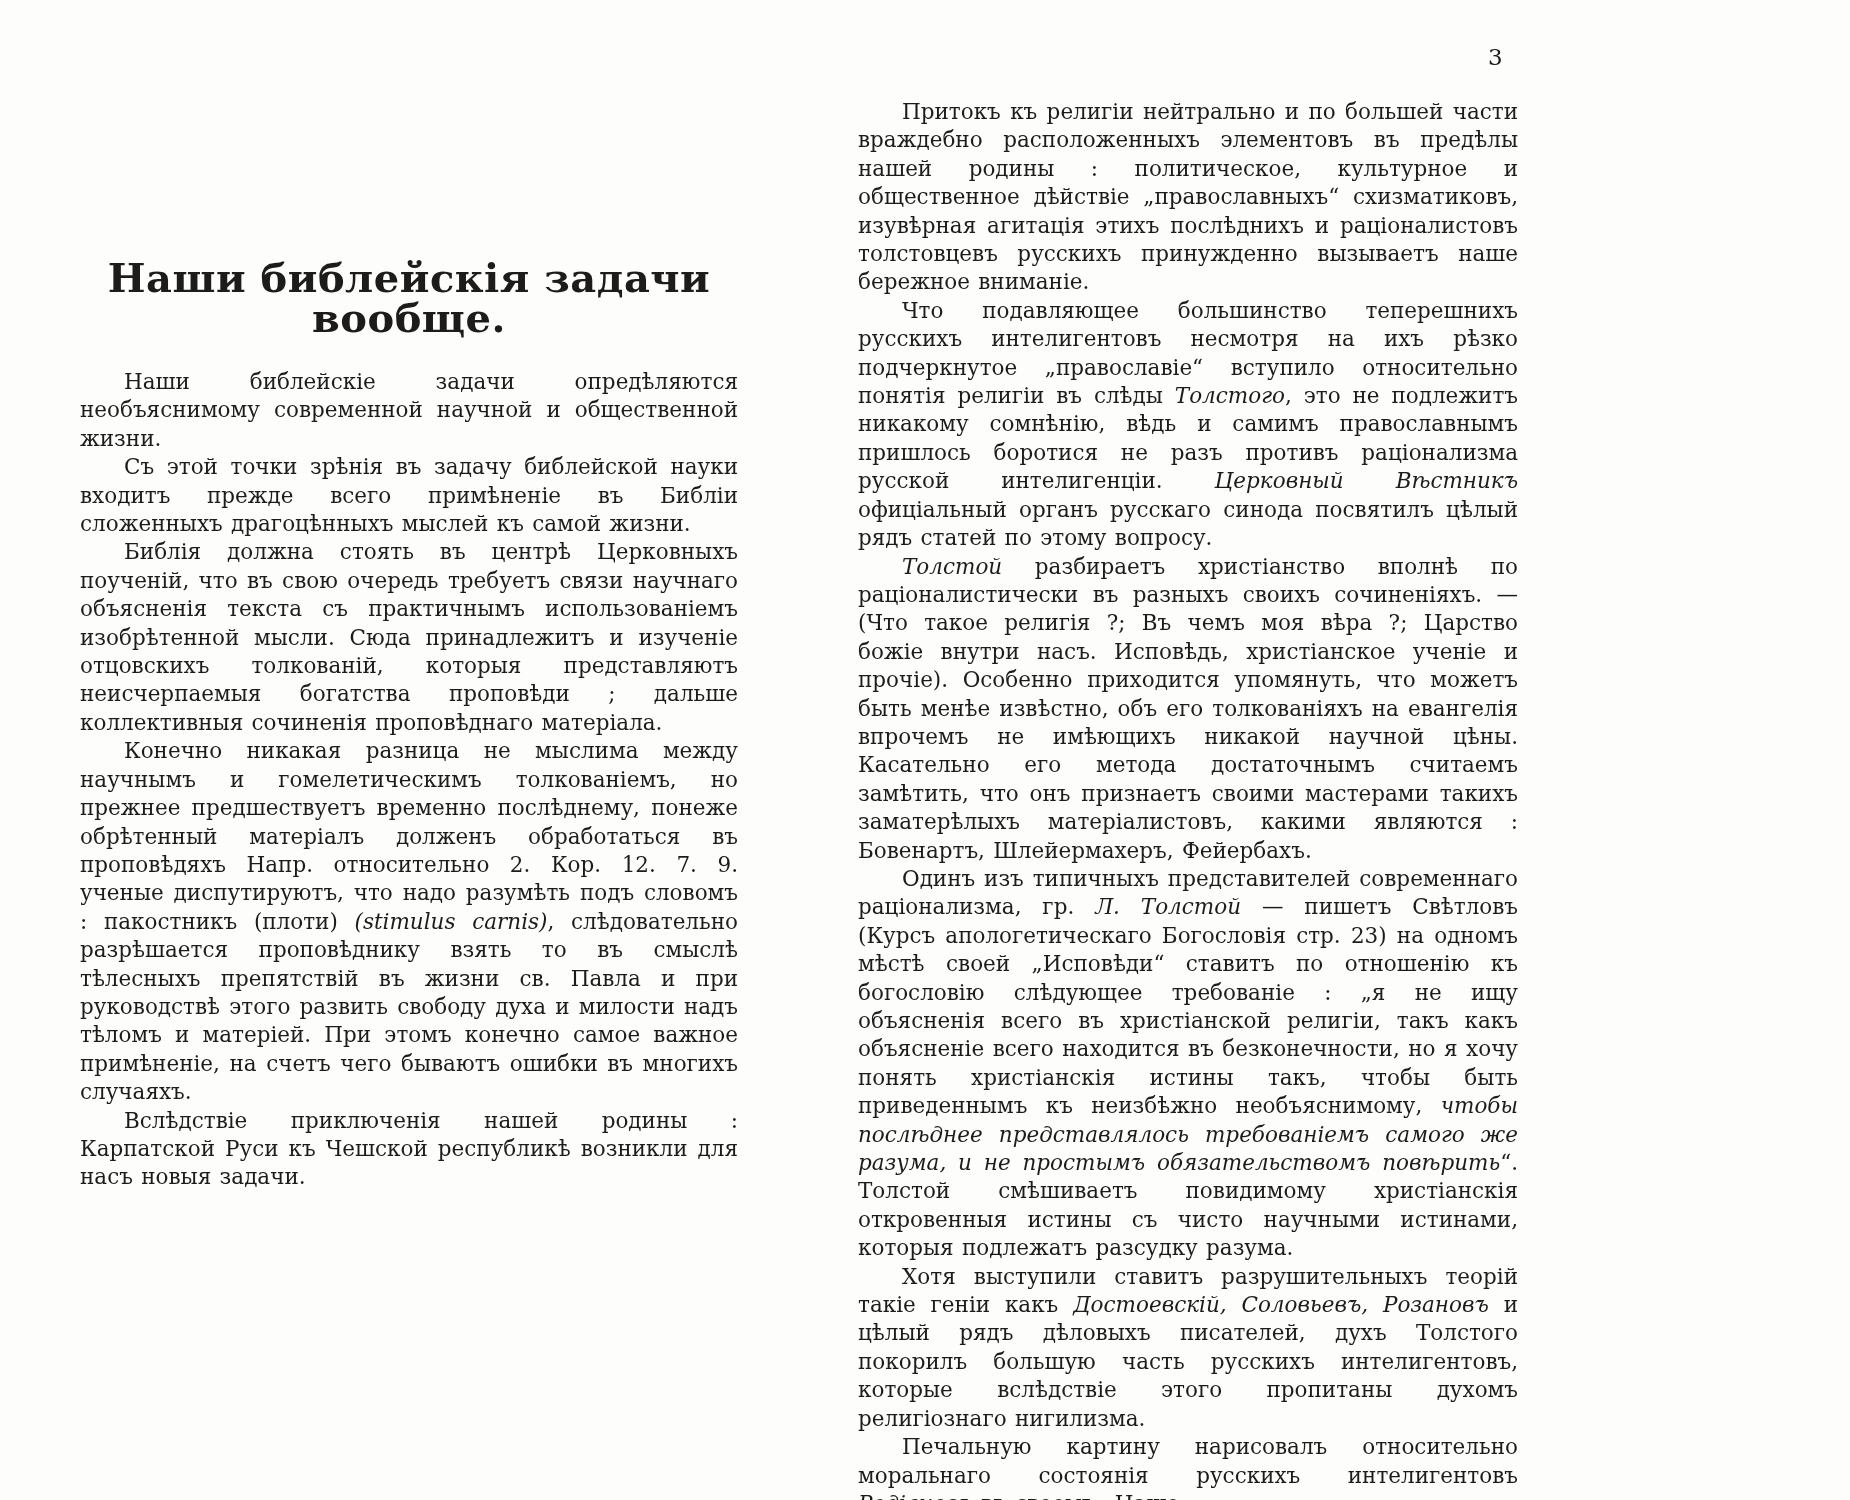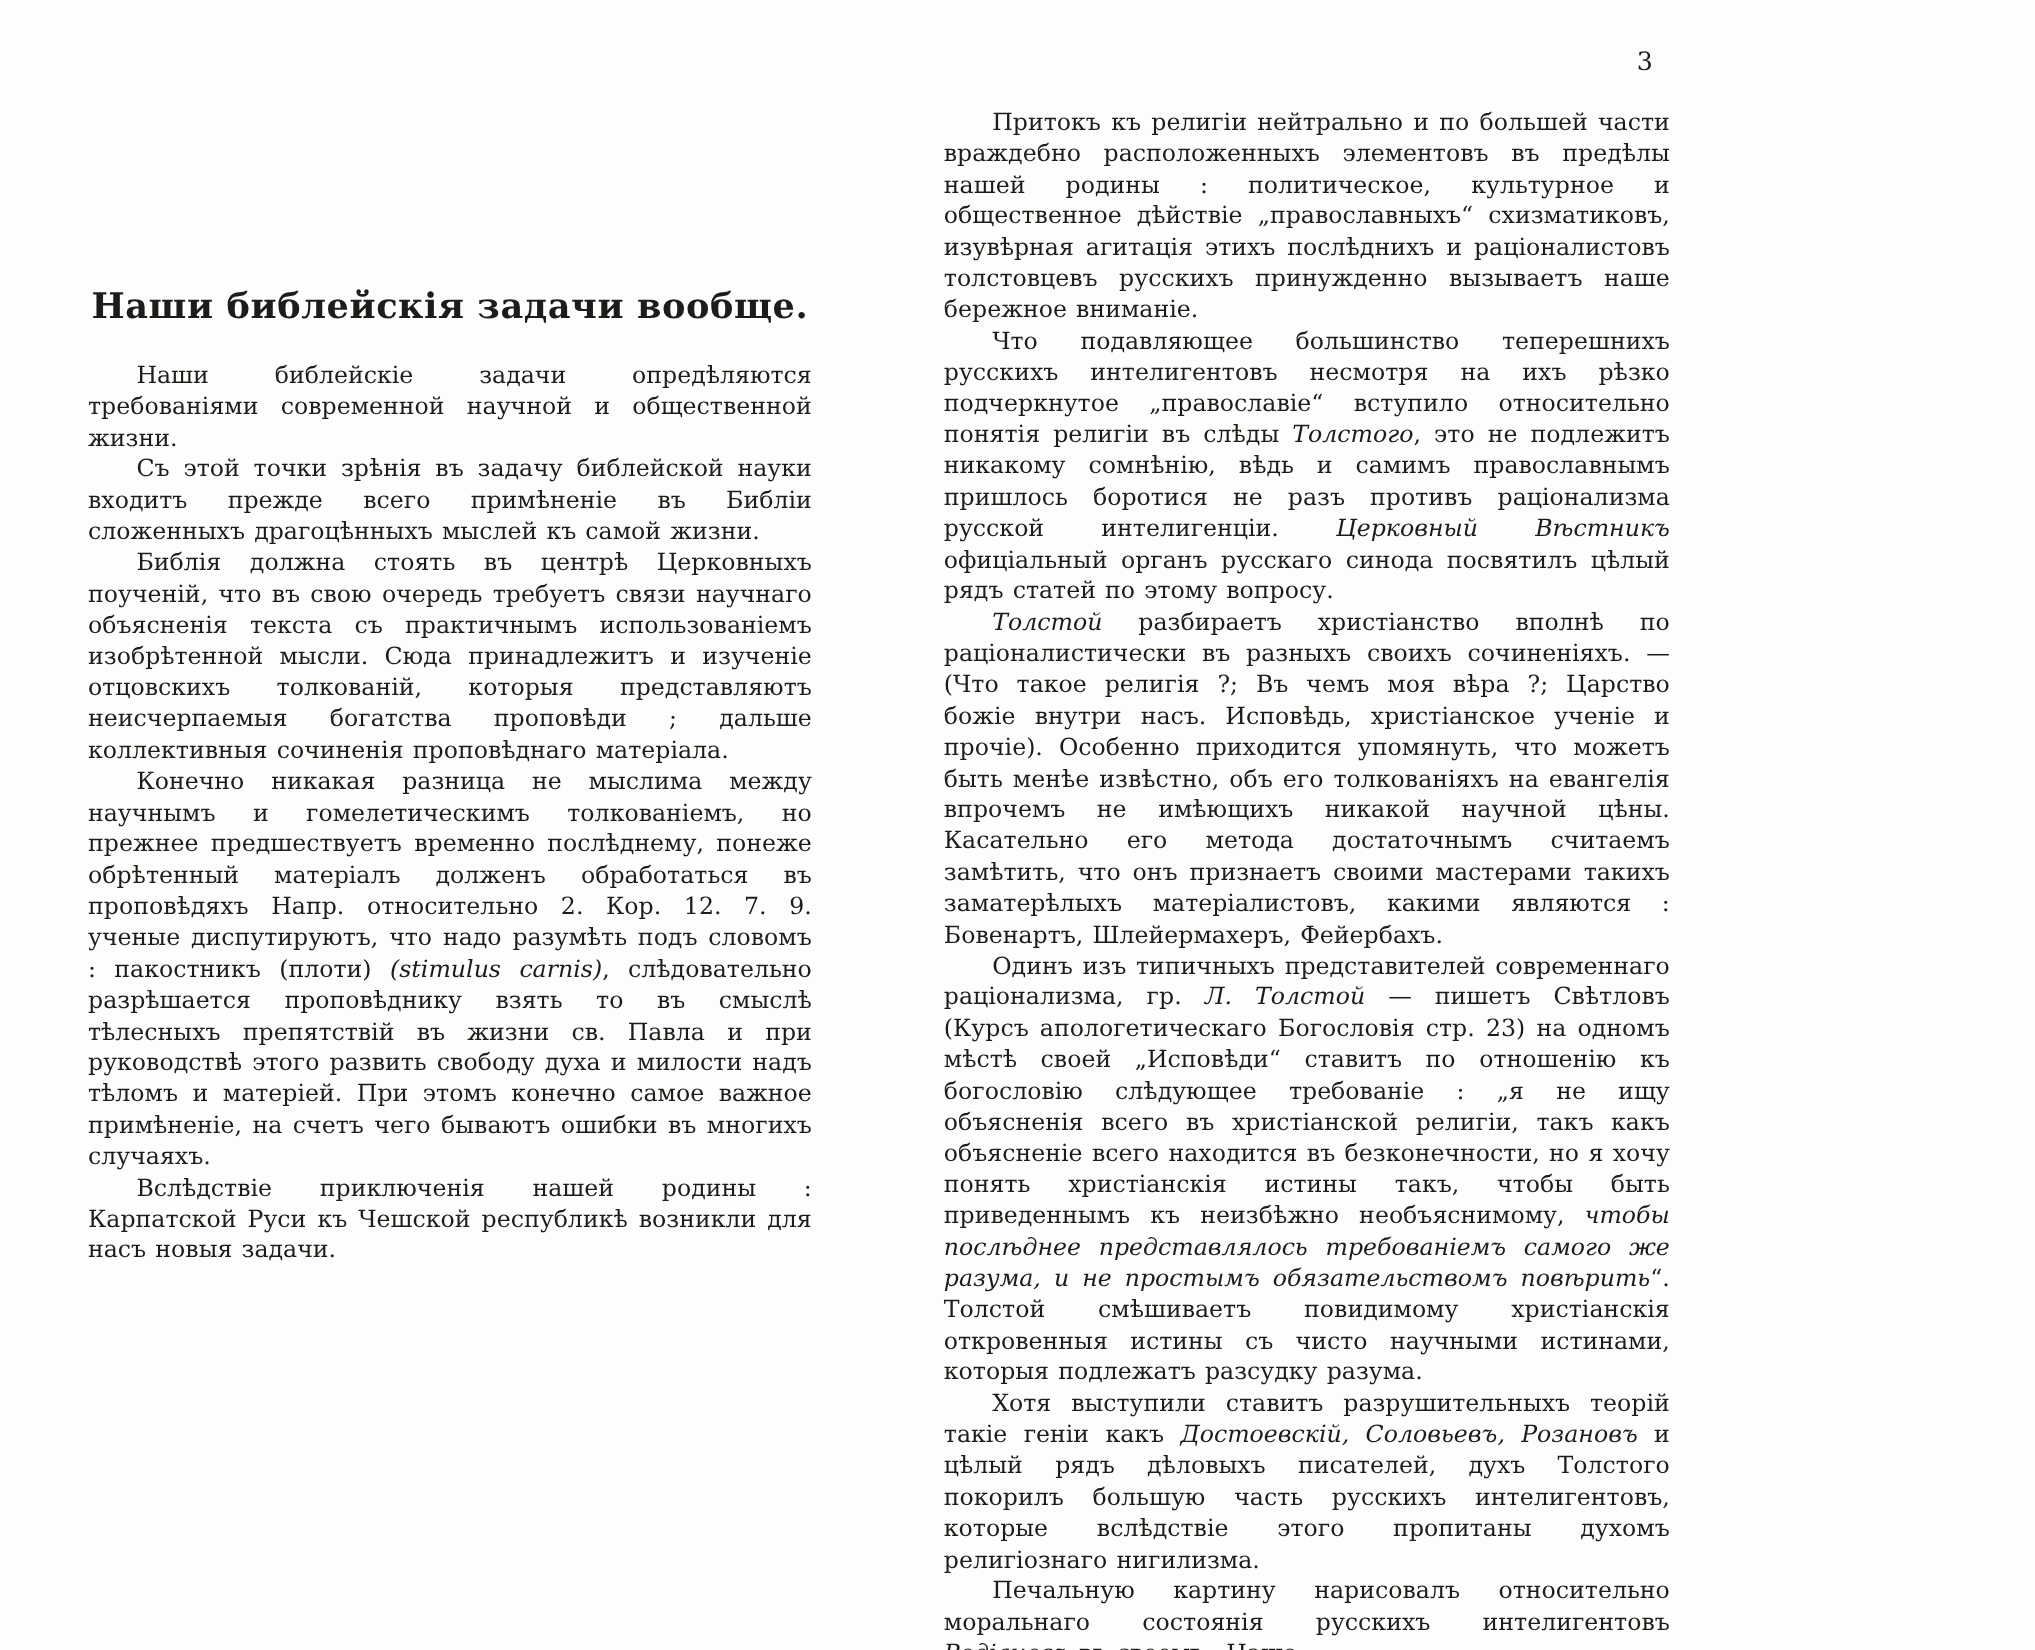--- a/index.html
+++ b/index.html
@@ -25,21 +25,21 @@
     left: 80px;
     top: 258px;
     width: 658px;
   }
   #right-col {
     left: 858px;
     top: 98px;
     width: 660px;
   }
   .chapter-title {
-    font-size: 32px;
+    font-size: 40px;
     line-height: 40px;
     font-weight: 600;
     text-align: center;
     letter-spacing: 0.5px;
     margin: 0 0 30px 0;
   }
   .page-col p {
     margin: 0;
     text-indent: 44px;
     word-spacing: 1.5px;
@@ -58,21 +58,21 @@
   }
 </style>
 </head>
 <body>
 
 <div id="page-number">3</div>
 
 <div id="left-col" class="page-col">
   <h1 class="chapter-title">Наши библейскія задачи вообще.</h1>
   <div id="left-pars">
-      <p><span>Наши библейскіе задачи опредѣляются требованіями современной научной и общественной жизни.</span></p>
+      <p><span>Наши библейскіе задачи опредѣляются необъяснимому современной научной и общественной жизни.</span></p>
       <p><span>Съ этой точки зрѣнія въ задачу библейской науки входитъ прежде всего примѣненіе въ Библіи сложенныхъ драгоцѣнныхъ мыслей къ самой жизни.</span></p>
       <p><span>Библія должна стоять въ центрѣ Церковныхъ поученій, что въ свою очередь требуетъ связи научнаго объясненія текста съ практичнымъ использованіемъ изобрѣтенной мысли. Сюда принадлежитъ и изученіе отцовскихъ толкованій, которыя представляютъ неисчерпаемыя богатства проповѣди ; дальше коллективныя сочиненія проповѣднаго матеріала.</span></p>
       <p><span>Конечно никакая разница не мыслима между научнымъ и гомелетическимъ толкованіемъ, но прежнее предшествуетъ временно послѣднему, понеже обрѣтенный матеріалъ долженъ обработаться въ проповѣдяхъ   Напр. относительно 2. Кор. 12. 7. 9. ученые диспутируютъ, что надо разумѣть подъ словомъ : пакостникъ (плоти) </span><span class="it">(stimulus carnis)</span><span>, слѣдовательно разрѣшается проповѣднику взять то въ смыслѣ тѣлесныхъ препятствій въ жизни св. Павла и при руководствѣ этого развить свободу духа и милости надъ тѣломъ и матеріей. При этомъ конечно самое важное примѣненіе, на счетъ чего бываютъ ошибки въ многихъ случаяхъ.</span></p>
       <p><span>Вслѣдствіе приключенія нашей родины : Карпатской Руси къ Чешской республикѣ возникли для насъ новыя задачи.</span></p>
     </div>
 </div>
 
 <div id="right-col" class="page-col">
   <div id="right-pars">
       <p><span>Притокъ къ религіи нейтрально и по большей части враждебно расположенныхъ элементовъ въ предѣлы нашей родины : политическое, культурное и общественное дѣйствіе „православныхъ“ схизматиковъ, изувѣрная агитація этихъ послѣднихъ и раціоналистовъ толстовцевъ русскихъ принужденно вызываетъ наше бережное вниманіе.</span></p>

